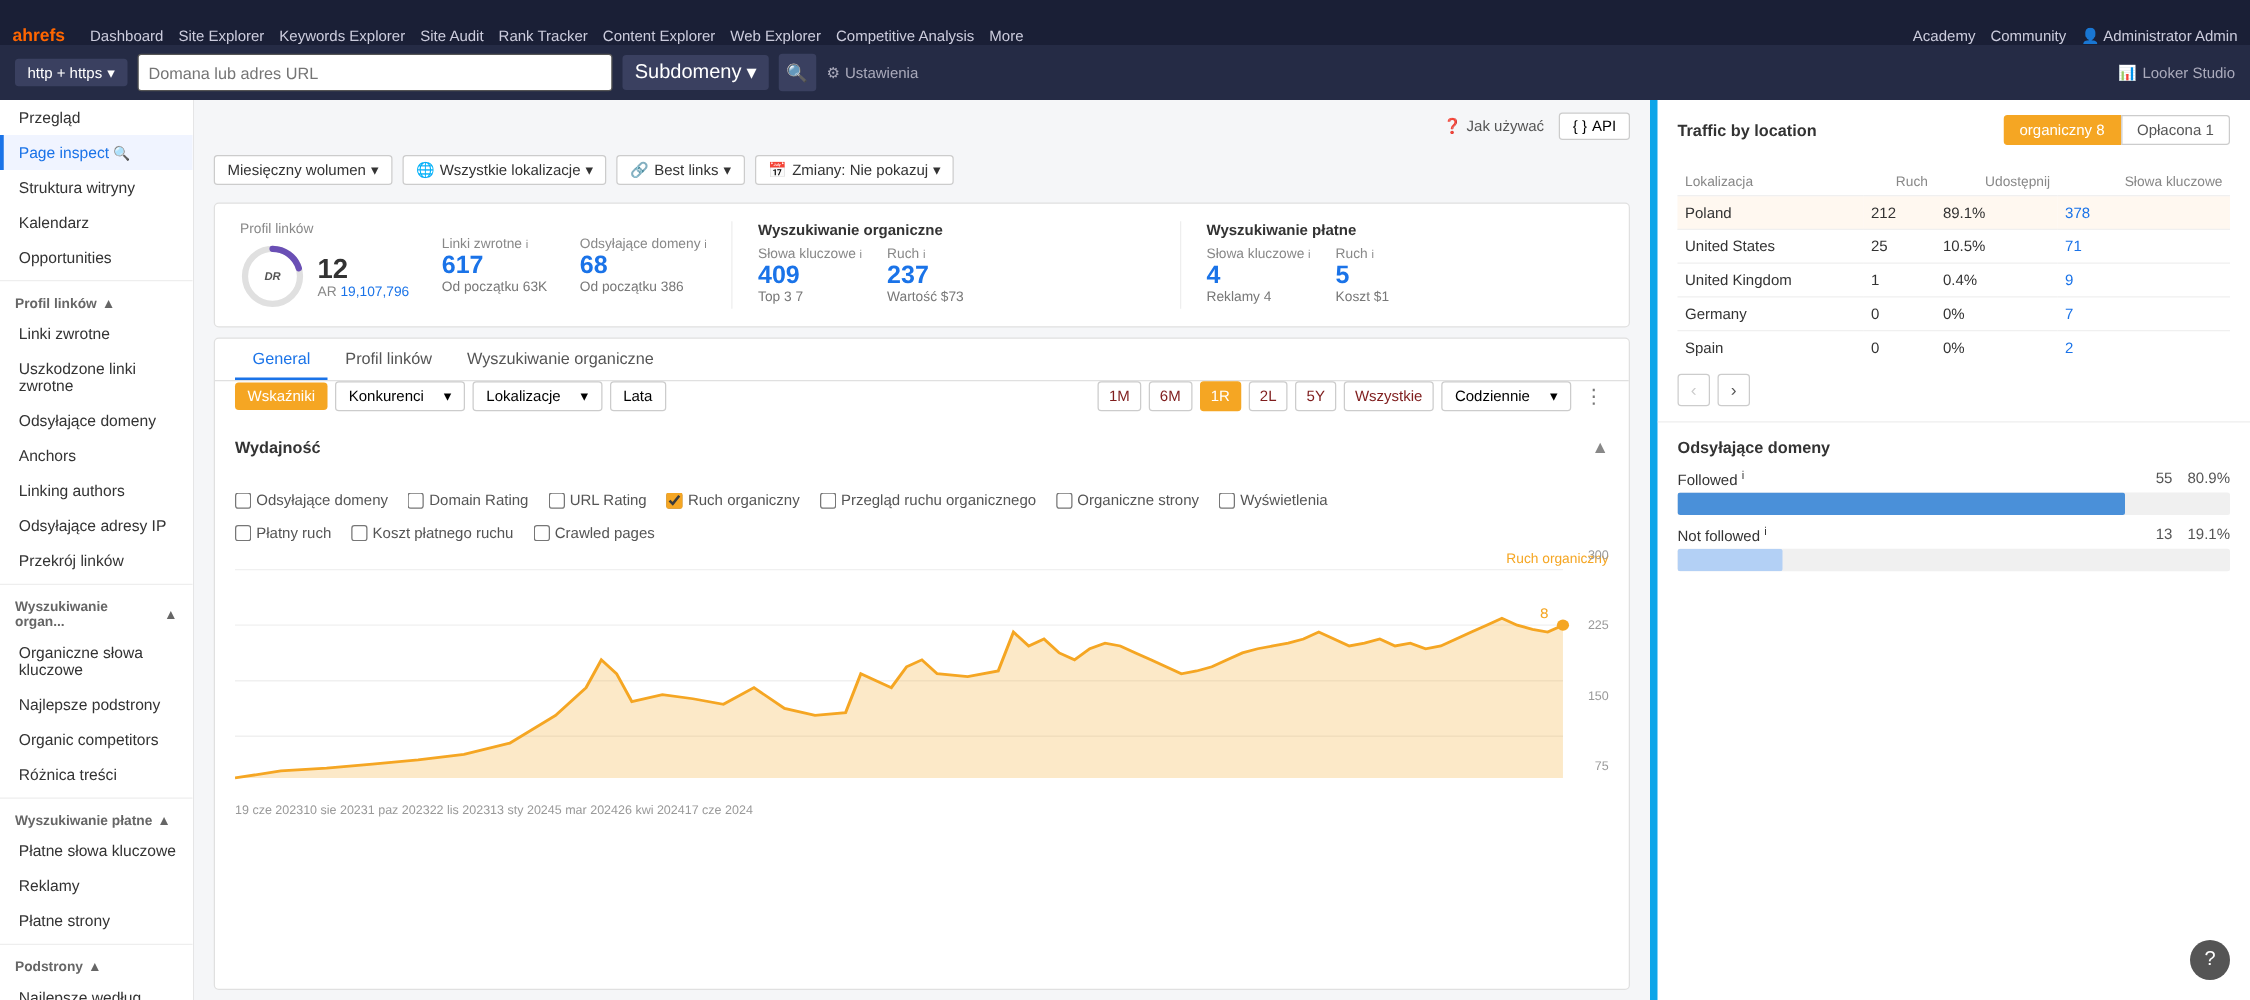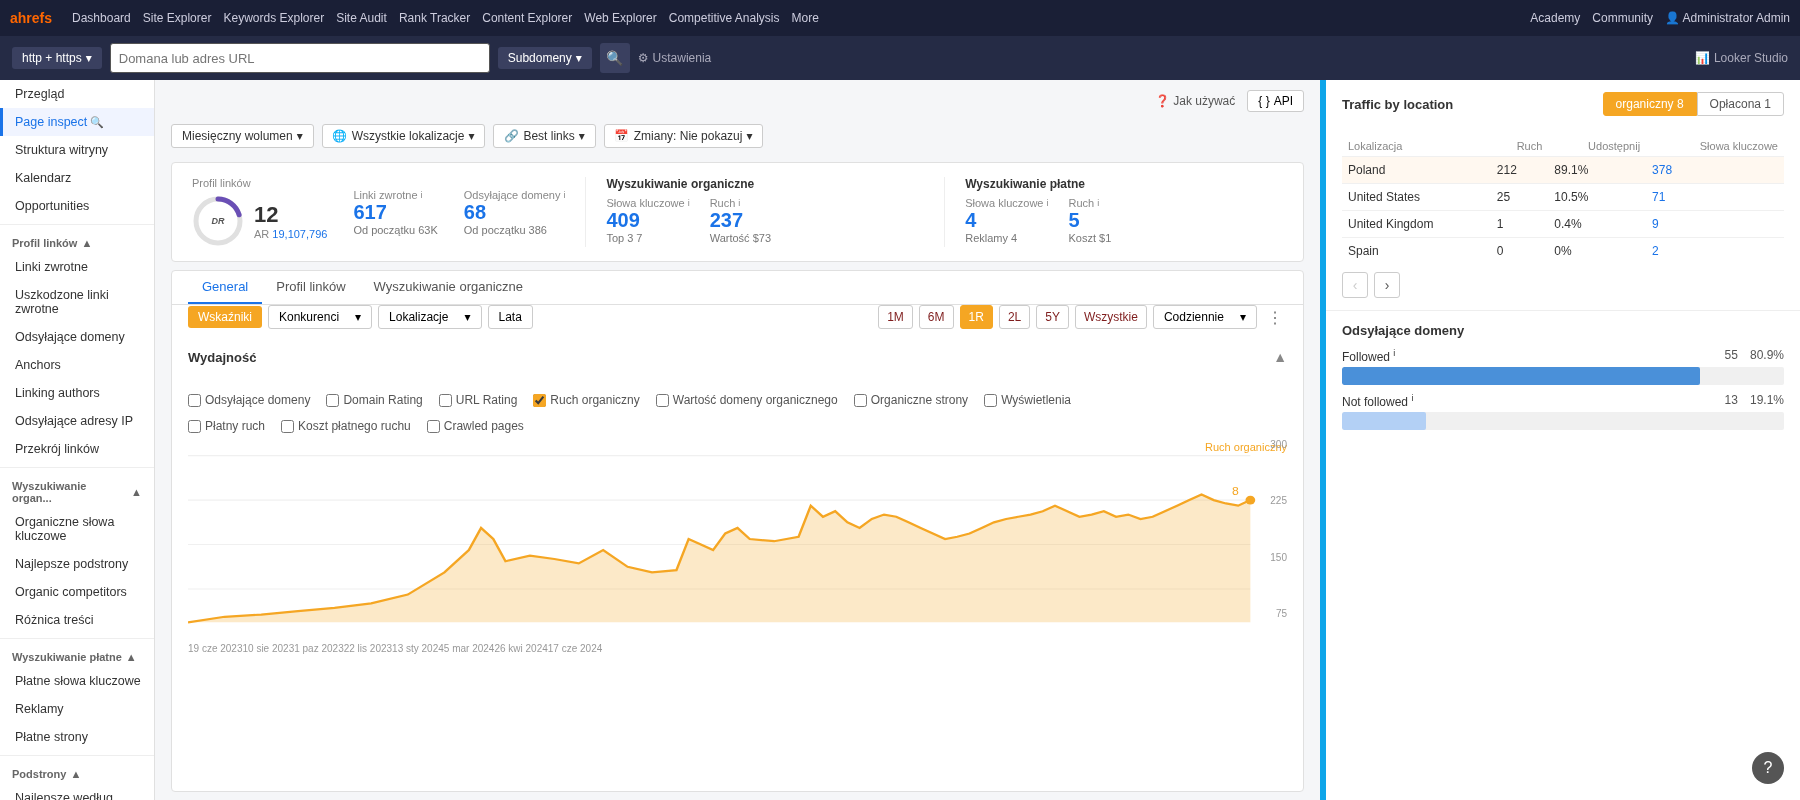--- a/index.html
+++ b/index.html
@@ -3,21 +3,21 @@
   <meta charset="utf-8">
   <style>
     * { box-sizing: border-box; margin: 0; padding: 0; }
     body { font-family: Arial, sans-serif; font-size: 13px; background: #f5f6f8; color: #333; overflow-x: hidden; }
 
     
     .top-nav {
       background: #1a1f36;
       height: 36px;
       display: flex;
-      align-items: center;
+      align-items: flex-end;
       padding: 0 10px;
       gap: 12px;
       color: #aab;
       font-size: 12px;
     }
     .top-nav .logo { color: #f60; font-weight: bold; font-size: 14px; margin-right: 8px; }
     .top-nav .nav-item { color: #ccd; cursor: pointer; white-space: nowrap; }
     .top-nav .spacer { flex: 1; }
     .top-nav .right-items { display: flex; gap: 12px; align-items: center; color: #ccd; font-size: 12px; }
 
@@ -54,21 +54,21 @@
       font-size: 13px;
       color: #333;
     }
     .subdomain-btn {
       background: #3a4060;
       color: #fff;
       border: none;
       padding: 4px 10px;
       border-radius: 3px;
       cursor: pointer;
-      font-size: 12px;
+      font-size: 16px;
       display: flex;
       align-items: center;
       gap: 4px;
     }
     .search-btn {
       background: #3a4060;
       color: #fff;
       border: none;
       width: 30px;
       height: 30px;
@@ -662,21 +662,21 @@
         <label class="checkbox-item">
           <input type="checkbox" style="">
           <span>URL Rating</span>
         </label>
         <label class="checkbox-item checked-orange">
           <input type="checkbox" checked="" style="">
           <span>Ruch organiczny</span>
         </label>
         <label class="checkbox-item">
           <input type="checkbox" style="">
-          <span>Wartość domeny organicznego</span>
+          <span>Przegląd ruchu organicznego</span>
         </label>
         <label class="checkbox-item">
           <input type="checkbox" style="">
           <span>Organiczne strony</span>
         </label>
         <label class="checkbox-item">
           <input type="checkbox" style="">
           <span>Wyświetlenia</span>
         </label>
       </div>
@@ -767,20 +767,26 @@
             <td>10.5%</td>
             <td class="blue-link">71</td>
           </tr>
           <tr>
             <td>United Kingdom</td>
             <td>1</td>
             <td>0.4%</td>
             <td class="blue-link">9</td>
           </tr>
           <tr>
+            <td>Germany</td>
+            <td>0</td>
+            <td>0%</td>
+            <td class="blue-link">7</td>
+          </tr>
+          <tr>
             <td>Spain</td>
             <td>0</td>
             <td>0%</td>
             <td class="blue-link">2</td>
           </tr>
         </tbody>
       </table>
       <div class="nav-arrows">
         <button class="nav-arrow disabled">‹</button>
         <button class="nav-arrow">›</button>

